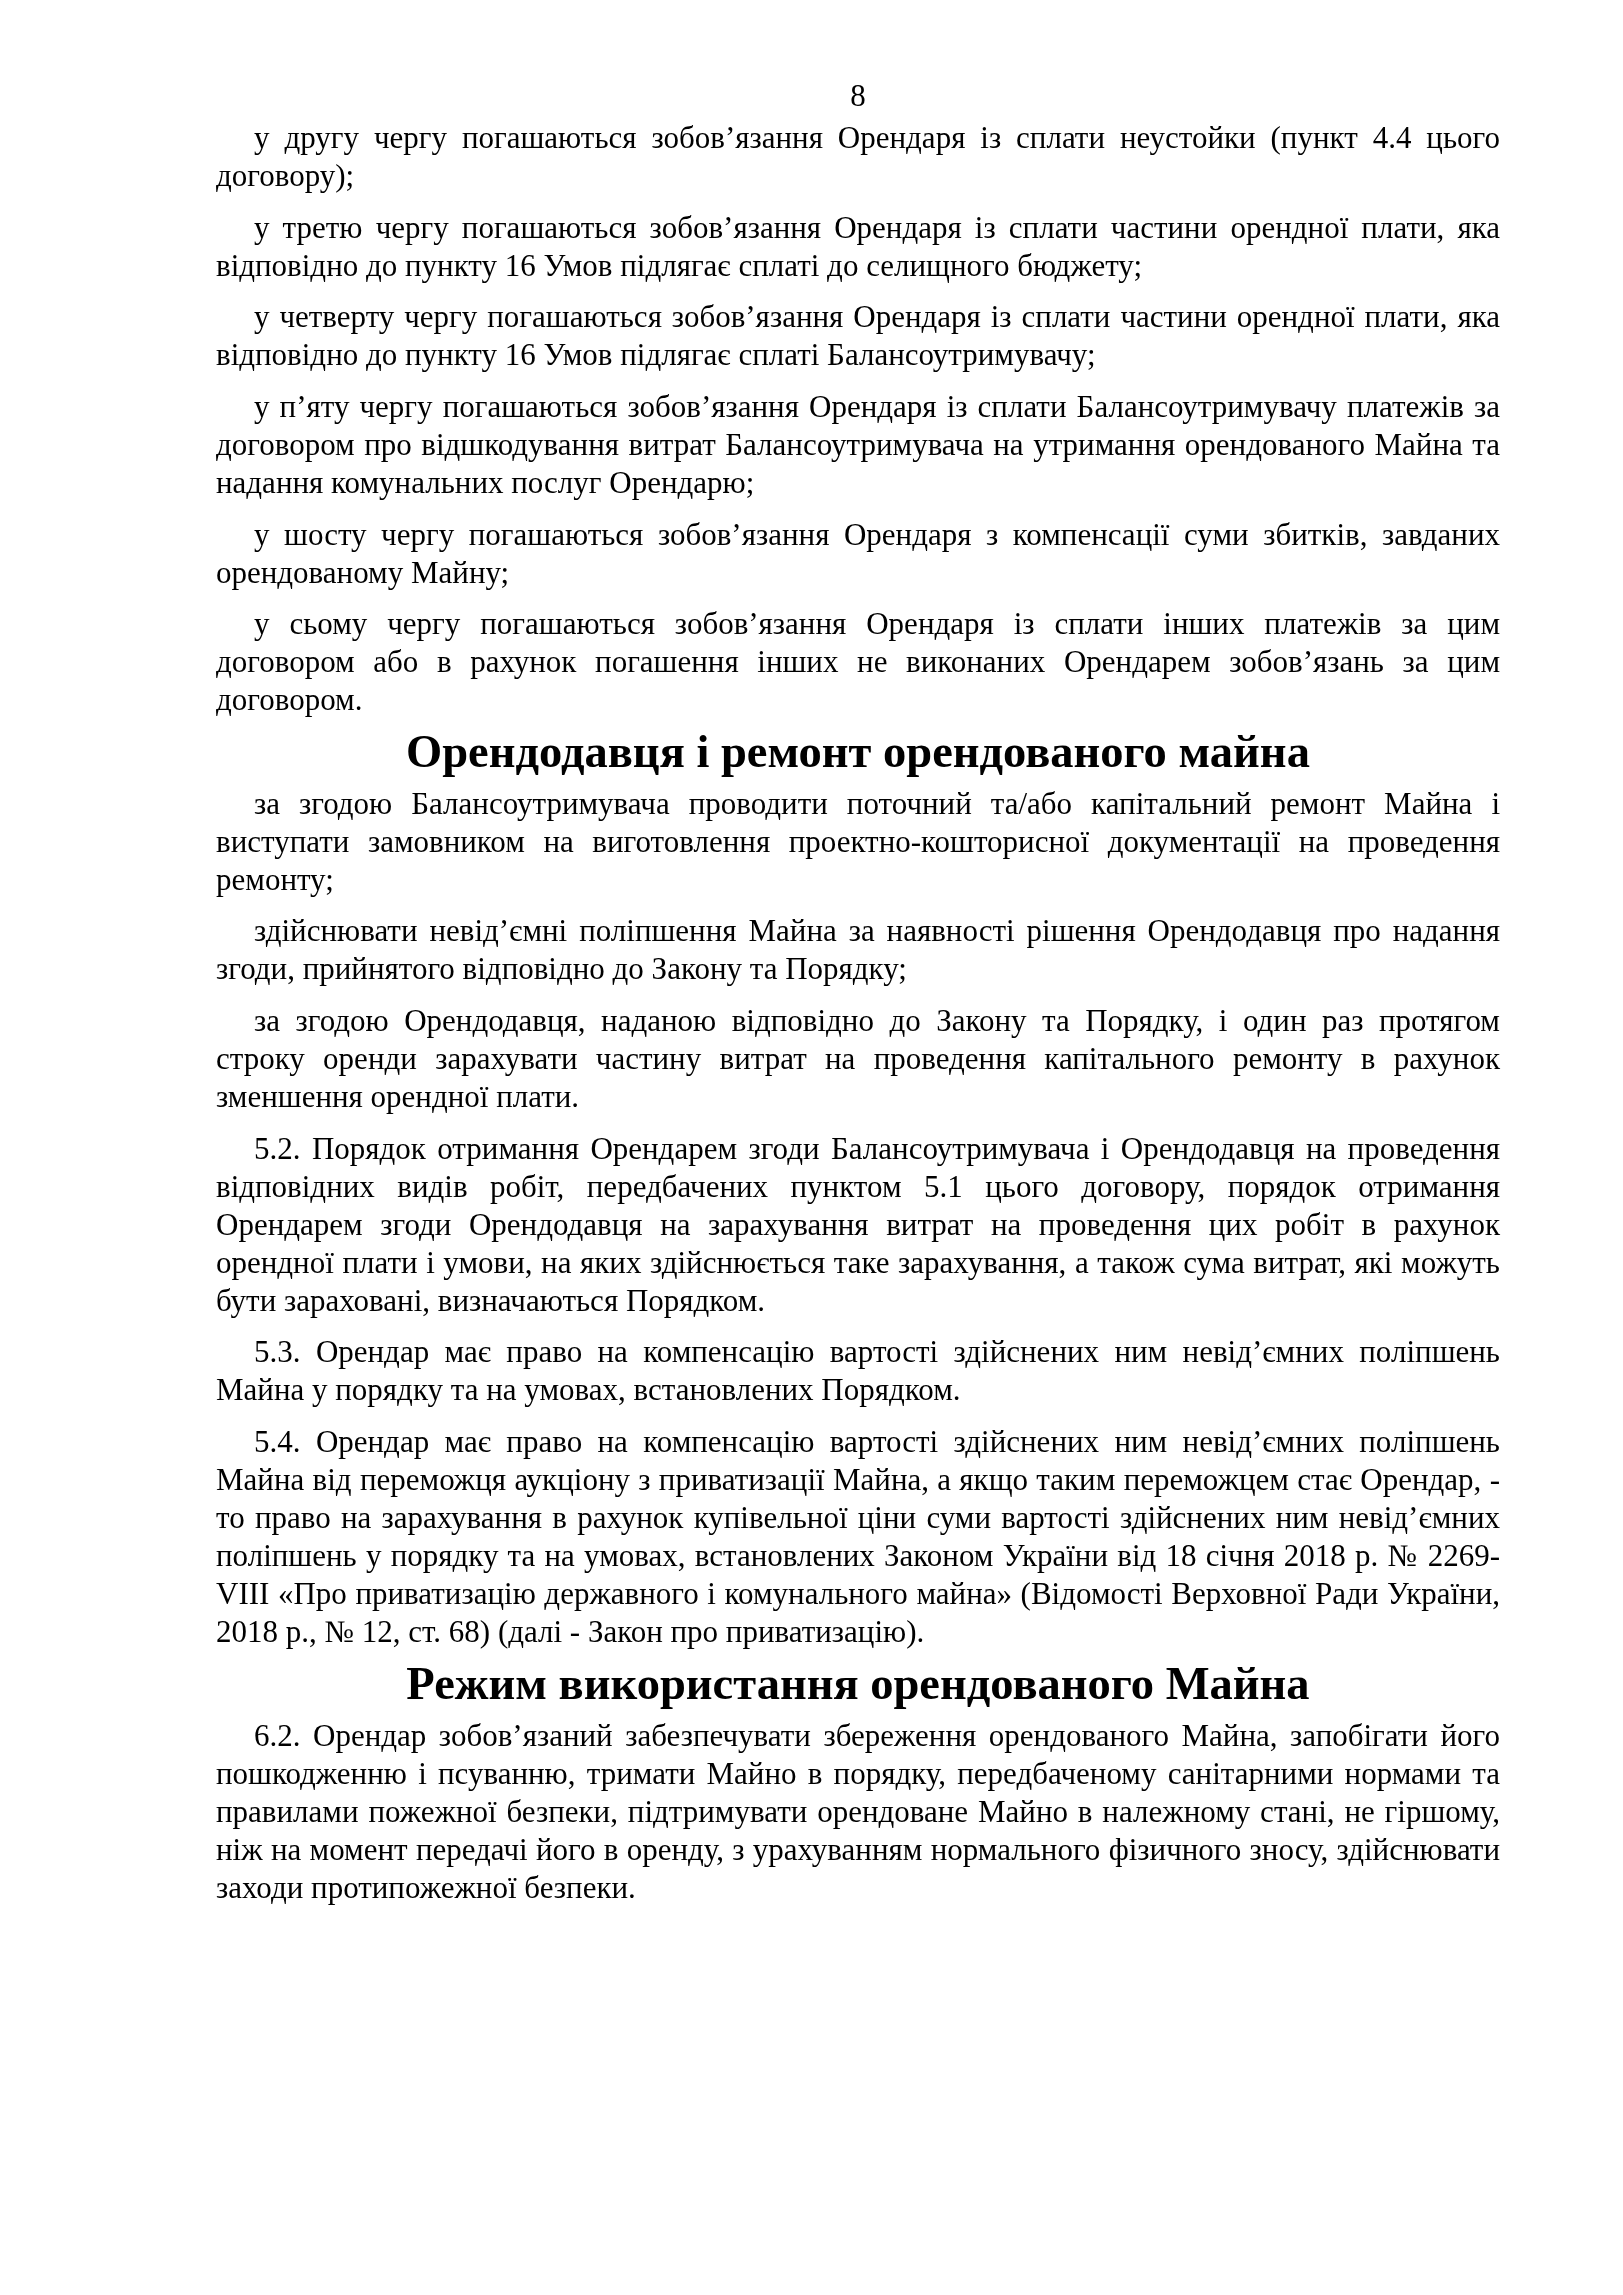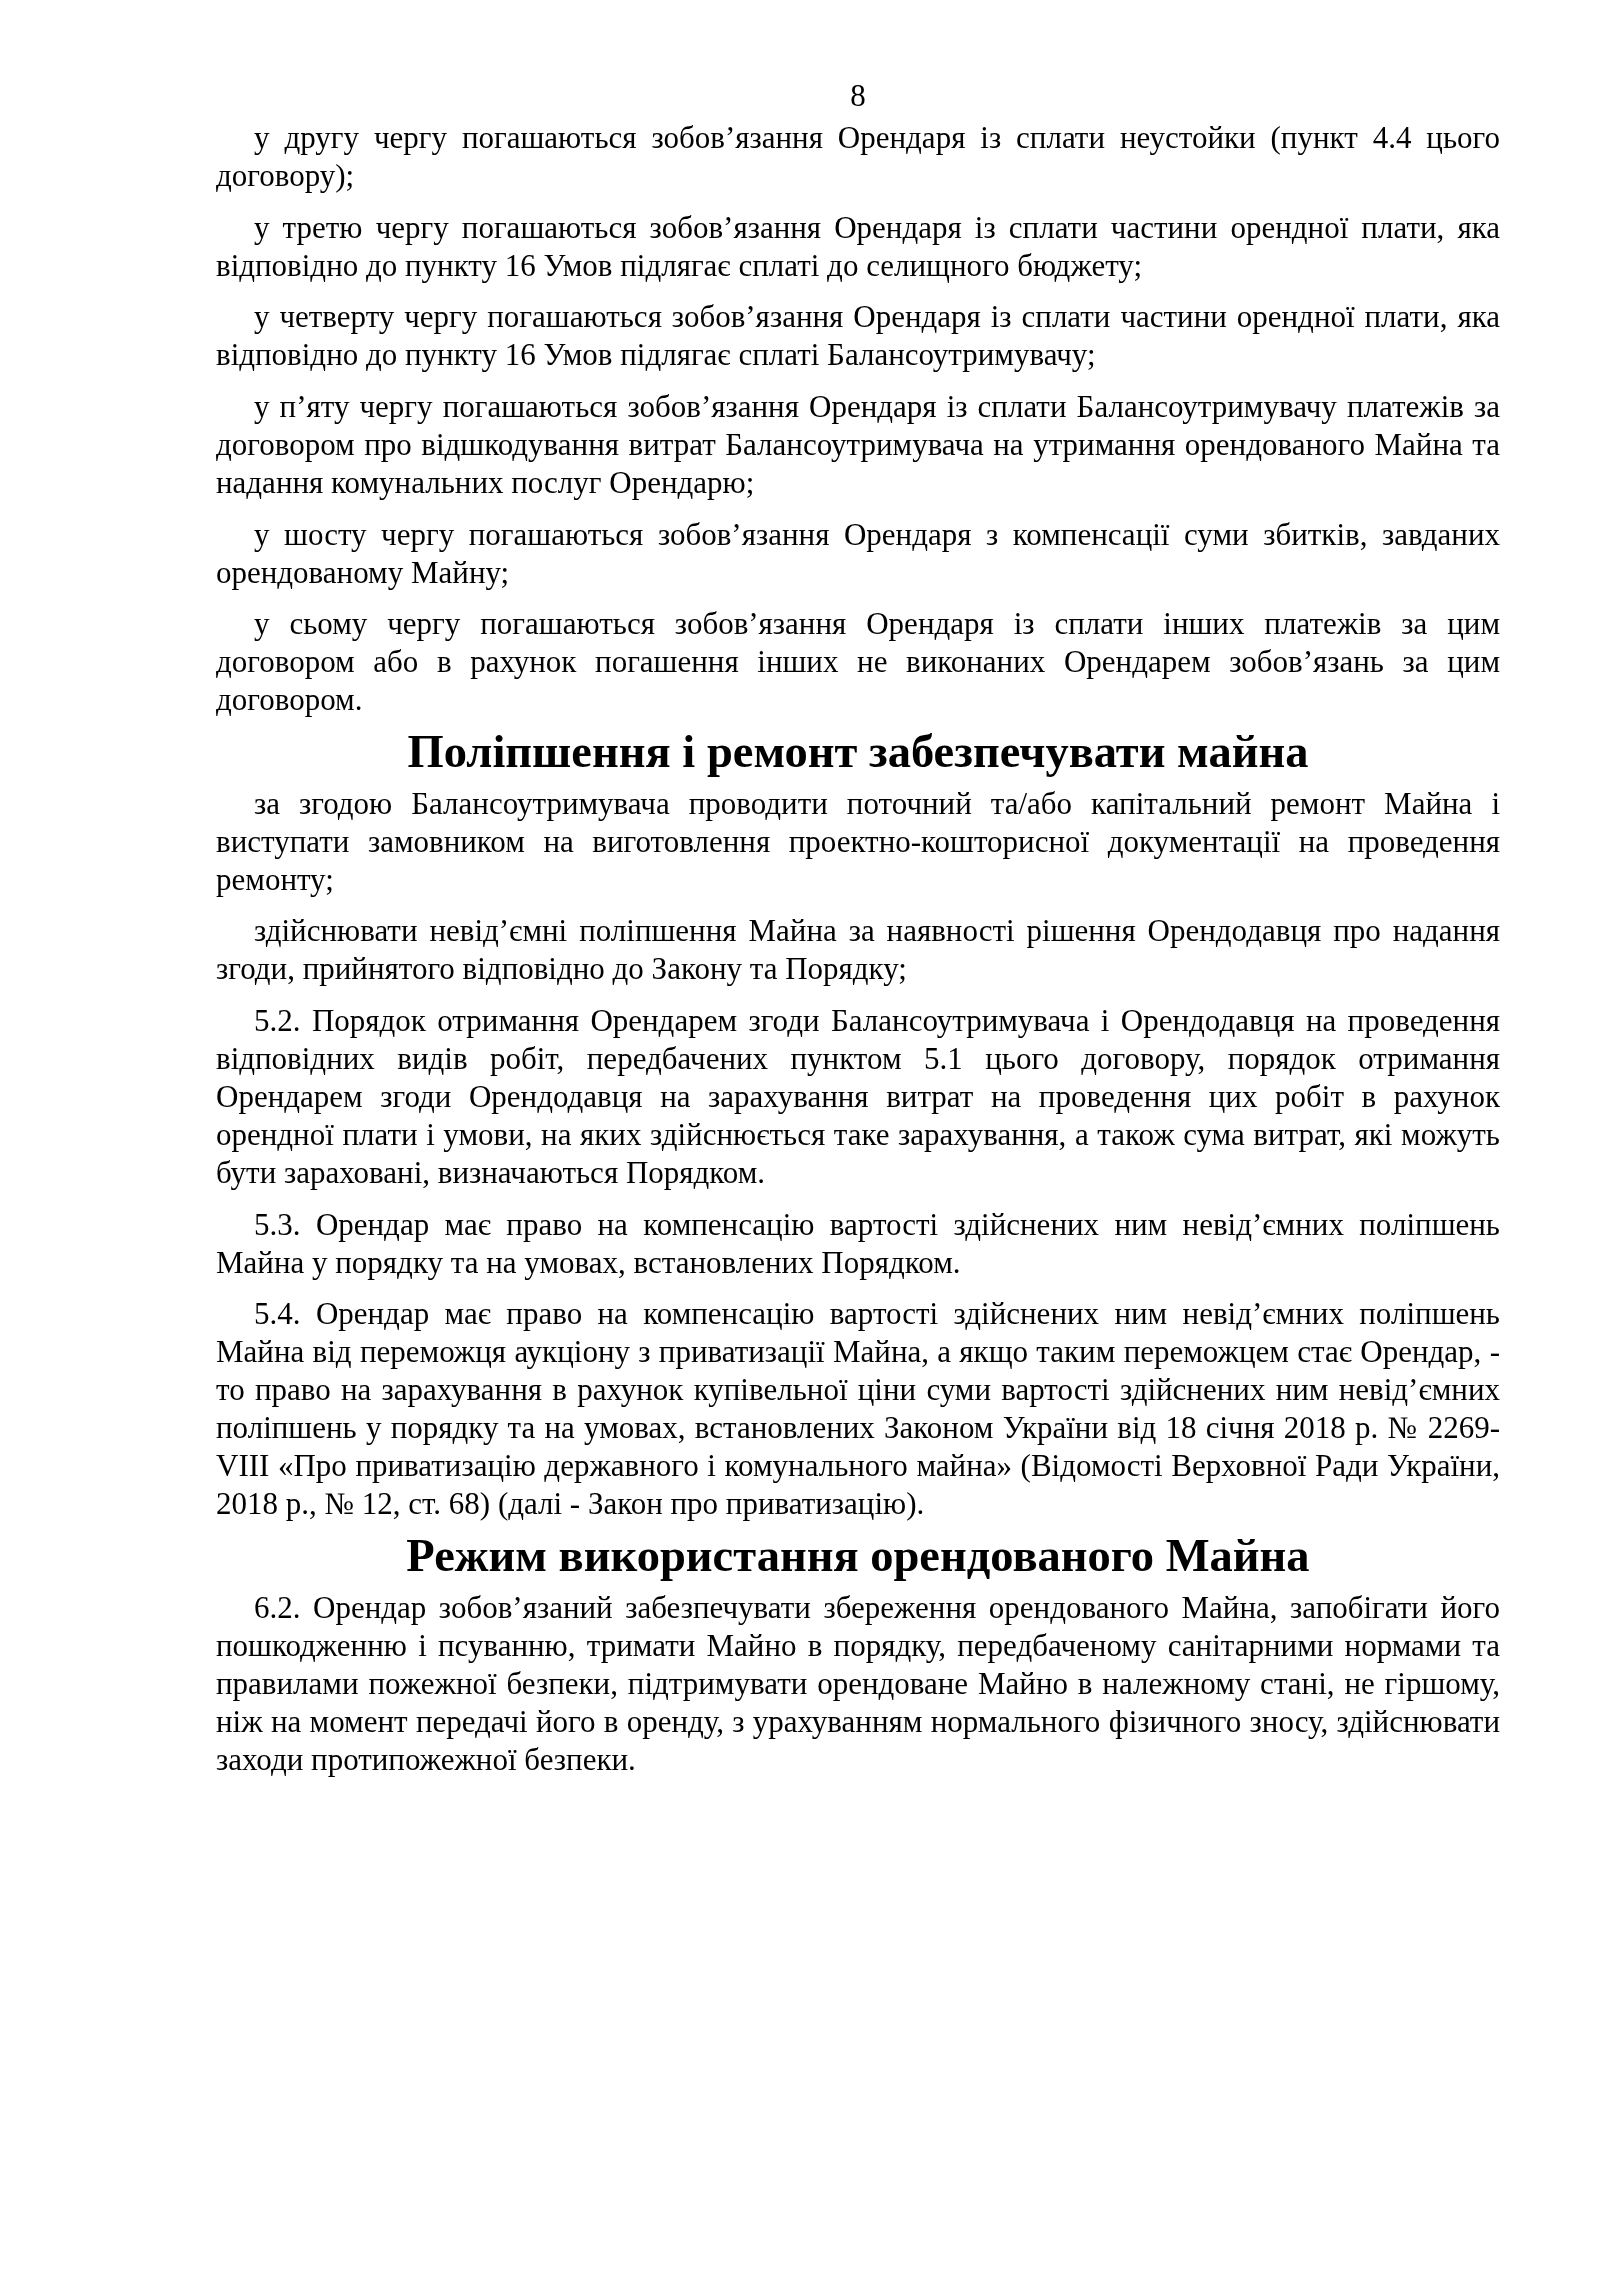--- a/index.html
+++ b/index.html
@@ -36,24 +36,25 @@
 <div class="page">
   <div class="page-number">8</div>
 
   <p class="para">у другу чергу погашаються зобов’язання Орендаря із сплати неустойки (пункт 4.4 цього договору);</p>
   <p class="para">у третю чергу погашаються зобов’язання Орендаря із сплати частини орендної плати, яка відповідно до пункту 16 Умов підлягає сплаті до селищного бюджету;</p>
   <p class="para">у четверту чергу погашаються зобов’язання Орендаря із сплати частини орендної плати, яка відповідно до пункту 16 Умов підлягає сплаті Балансоутримувачу;</p>
   <p class="para">у п’яту чергу погашаються зобов’язання Орендаря із сплати Балансоутримувачу платежів за договором про відшкодування витрат Балансоутримувача на утримання орендованого Майна та надання комунальних послуг Орендарю;</p>
   <p class="para">у шосту чергу погашаються зобов’язання Орендаря з компенсації суми збитків, завданих орендованому Майну;</p>
   <p class="para">у сьому чергу погашаються зобов’язання Орендаря із сплати інших платежів за цим договором або в рахунок погашення інших не виконаних Орендарем зобов’язань за цим договором.</p>
 
-  <h2 class="heading">Поліпшення і ремонт забезпечувати майна</h2>
+  <h2 class="heading">Орендодавця і ремонт орендованого майна</h2>
 
   <p class="para">за згодою Балансоутримувача проводити поточний та/або капітальний ремонт Майна і виступати замовником на виготовлення проектно-кошторисної документації на проведення ремонту;</p>
   <p class="para">здійснювати невід’ємні поліпшення Майна за наявності рішення Орендодавця про надання згоди, прийнятого відповідно до Закону та Порядку;</p>
+  <p class="para">за згодою Орендодавця, наданою відповідно до Закону та Порядку, і один раз протягом строку оренди зарахувати частину витрат на проведення капітального ремонту в рахунок зменшення орендної плати.</p>
   <p class="para">5.2. Порядок отримання Орендарем згоди Балансоутримувача і Орендодавця на проведення відповідних видів робіт, передбачених пунктом 5.1 цього договору, порядок отримання Орендарем згоди Орендодавця на зарахування витрат на проведення цих робіт в рахунок орендної плати і умови, на яких здійснюється таке зарахування, а також сума витрат, які можуть бути зараховані, визначаються Порядком.</p>
   <p class="para">5.3. Орендар має право на компенсацію вартості здійснених ним невід’ємних поліпшень Майна у порядку та на умовах, встановлених Порядком.</p>
   <p class="para">5.4. Орендар має право на компенсацію вартості здійснених ним невід’ємних поліпшень Майна від переможця аукціону з приватизації Майна, а якщо таким переможцем стає Орендар, - то право на зарахування в рахунок купівельної ціни суми вартості здійснених ним невід’ємних поліпшень у порядку та на умовах, встановлених Законом України від 18 січня 2018 р. № 2269-VIII «Про приватизацію державного і комунального майна» (Відомості Верховної Ради України, 2018 р., № 12, ст. 68) (далі - Закон про приватизацію).</p>
 
   <h2 class="heading">Режим використання орендованого Майна</h2>
 
   <p class="para">6.2. Орендар зобов’язаний забезпечувати збереження орендованого Майна, запобігати його пошкодженню і псуванню, тримати Майно в порядку, передбаченому санітарними нормами та правилами пожежної безпеки, підтримувати орендоване Майно в належному стані, не гіршому, ніж на момент передачі його в оренду, з урахуванням нормального фізичного зносу, здійснювати заходи протипожежної безпеки.</p>
 </div>
 
 

